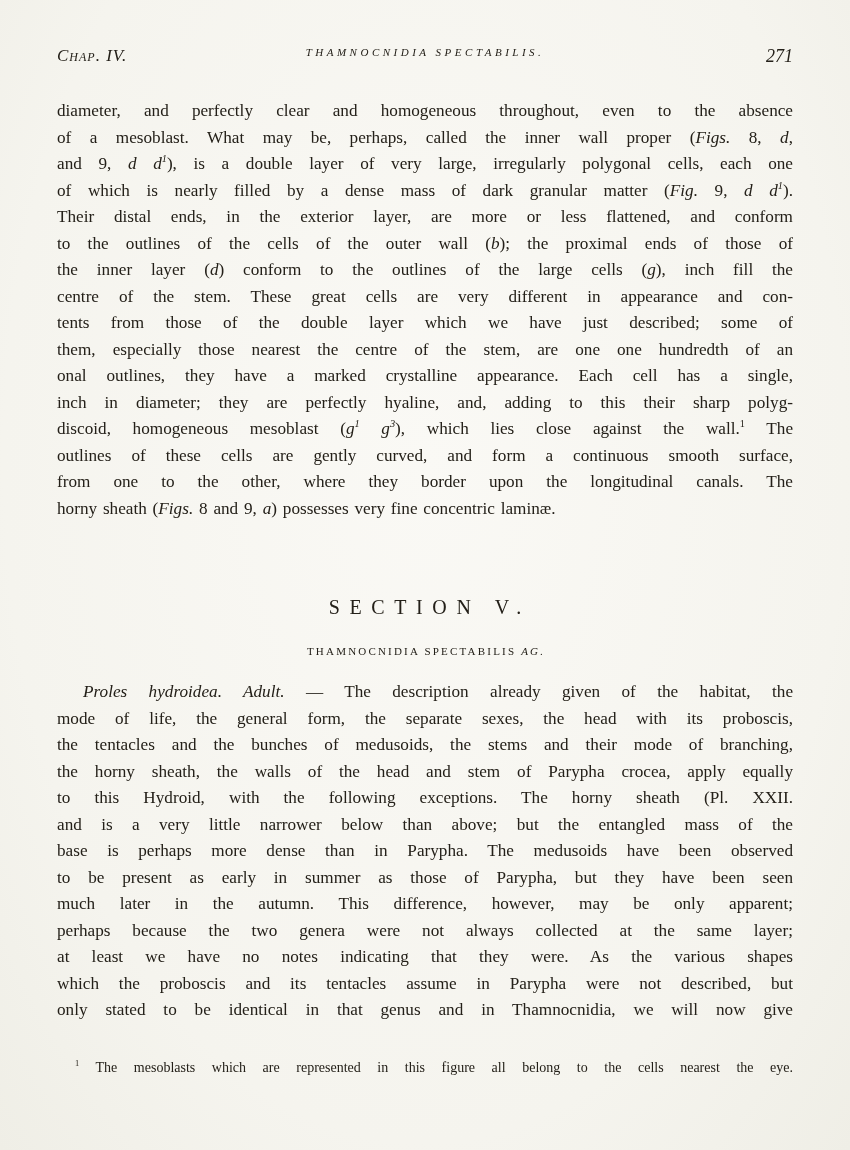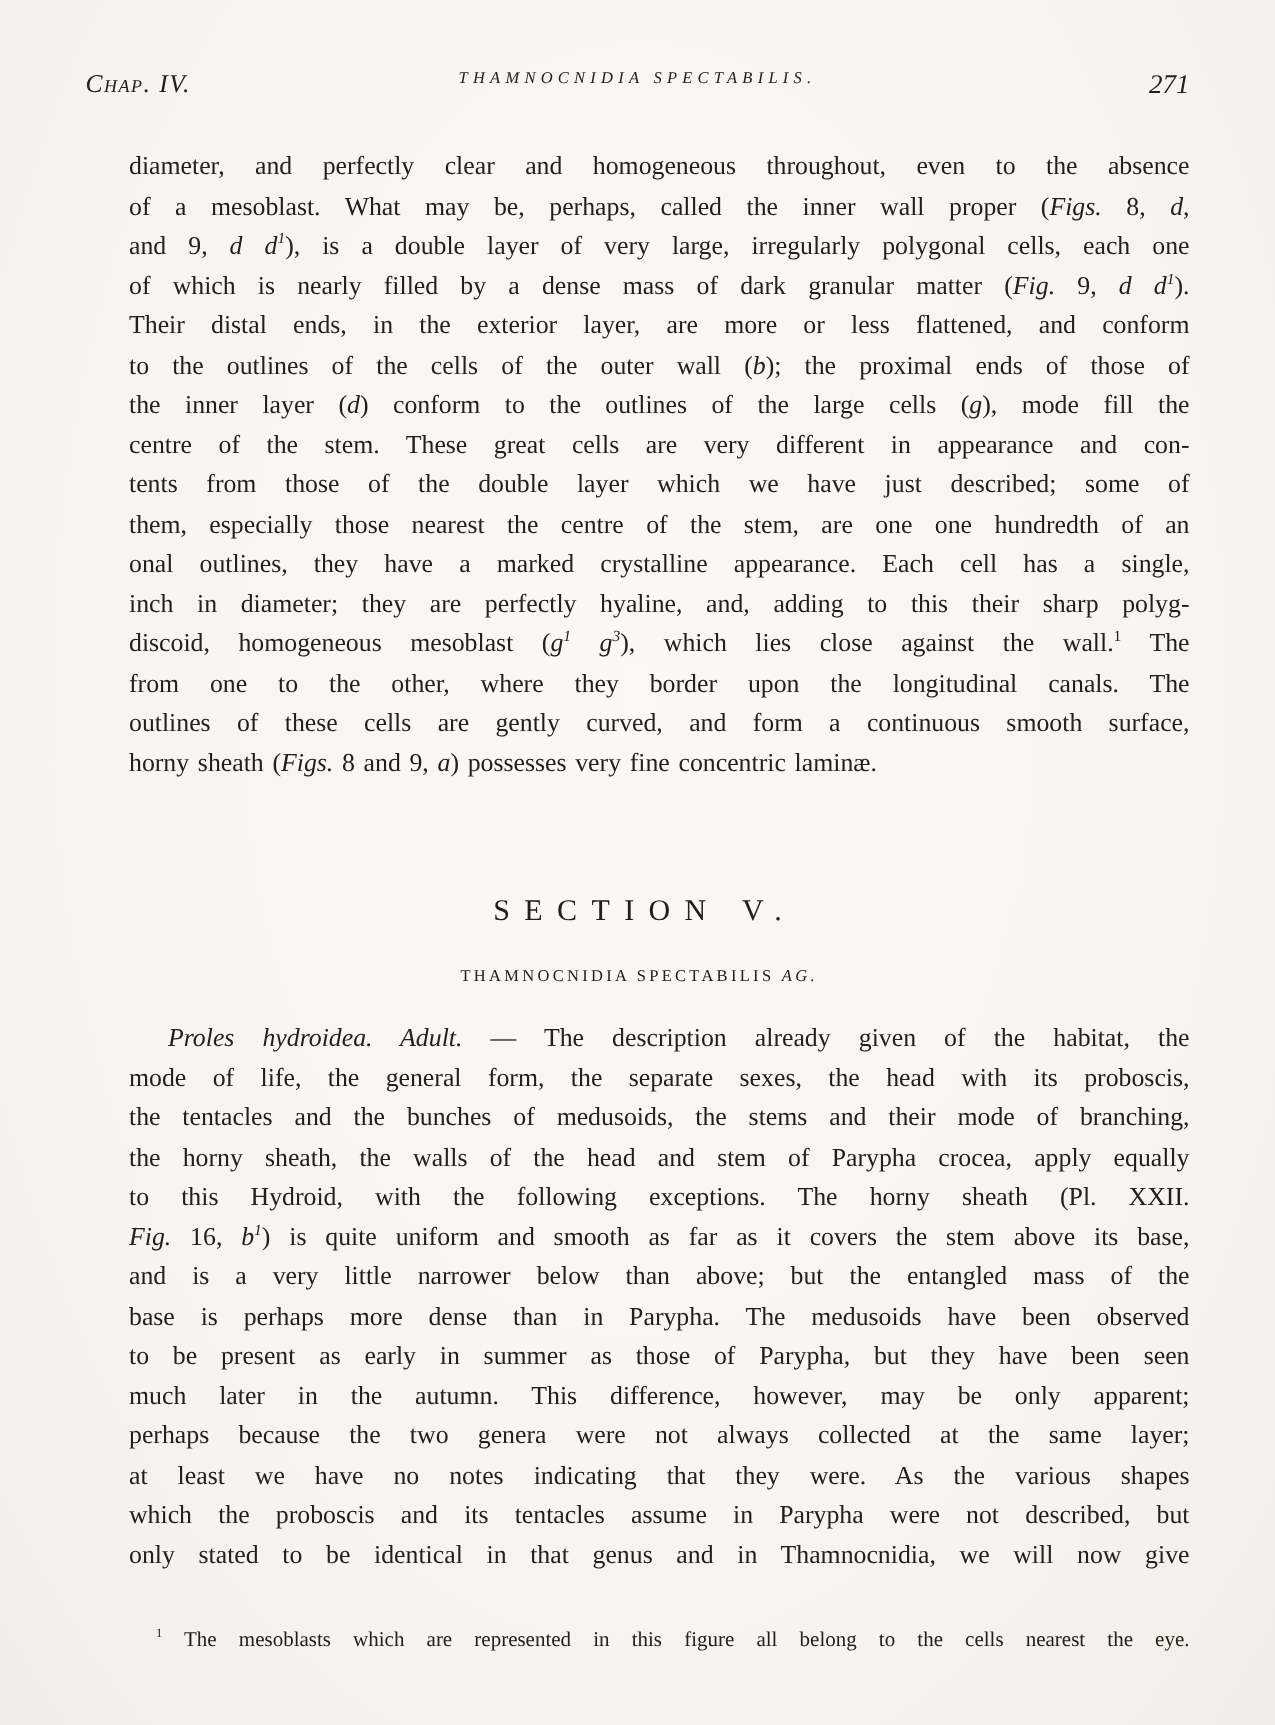--- a/index.html
+++ b/index.html
@@ -13,21 +13,21 @@
     font-family:"Liberation Serif","DejaVu Serif",serif;
     box-sizing:border-box;
     padding:46px 57px 0 57px;
     overflow:hidden;
   }
   .header{position:relative;display:flex;align-items:flex-start;height:26px;margin-bottom:26px;font-style:italic;}
   .chapter{font-variant:small-caps;font-size:17px;letter-spacing:1px;}
   .running-title{position:absolute;left:50%;transform:translateX(-50%);font-size:11px;letter-spacing:3.5px;white-space:nowrap;}
   .page-number{margin-left:auto;font-size:18px;}
 
-  .body-text{font-size:17.2px;line-height:26.5px;margin-left:29px;}
+  .body-text{font-size:17.2px;line-height:26.5px;}
   .line{text-align:justify;text-align-last:justify;word-spacing:1.5px;}
   .line.last{text-align-last:left;}
   .line.indent{text-indent:26px;}
   .it{font-style:italic;}
   sup{font-size:0.6em;line-height:0;vertical-align:super;letter-spacing:0;}
 
   .section-heading{margin-top:74px;text-align:center;font-size:20px;letter-spacing:0.48em;text-indent:0.48em;white-space:nowrap;}
   .section-subtitle{margin-top:26px;text-align:center;font-size:11px;letter-spacing:2.2px;text-indent:2.2px;white-space:nowrap;}
 
   .para2{margin-top:22px;}
@@ -46,43 +46,42 @@
     <span class="page-number">271</span>
   </div>
 
   <div class="body-text">
       <div class="line"><span>diameter, and perfectly clear and homogeneous throughout, even to the absence</span></div>
       <div class="line"><span>of a mesoblast.  What may be, perhaps, called the inner wall proper (</span><span class="it">Figs.</span><span> 8, </span><span class="it">d</span><span>,</span></div>
       <div class="line"><span>and 9, </span><span class="it">d d</span><sup class="it">1</sup><span>), is a double layer of very large, irregularly polygonal cells, each one</span></div>
       <div class="line"><span>of which is nearly filled by a dense mass of dark granular matter (</span><span class="it">Fig.</span><span> 9, </span><span class="it">d d</span><sup class="it">1</sup><span>).</span></div>
       <div class="line"><span>Their distal ends, in the exterior layer, are more or less flattened, and conform</span></div>
       <div class="line"><span>to the outlines of the cells of the outer wall (</span><span class="it">b</span><span>);  the proximal ends of those of</span></div>
-      <div class="line"><span>the inner layer (</span><span class="it">d</span><span>) conform to the outlines of the large cells (</span><span class="it">g</span><span>), mode fill the</span></div>
+      <div class="line"><span>the inner layer (</span><span class="it">d</span><span>) conform to the outlines of the large cells (</span><span class="it">g</span><span>), inch fill the</span></div>
       <div class="line"><span>centre of the stem.  These great cells are very different in appearance and con-</span></div>
       <div class="line"><span>tents from those of the double layer which we have just described; some of</span></div>
       <div class="line"><span>them, especially those nearest the centre of the stem, are one one hundredth of an</span></div>
       <div class="line"><span>onal outlines, they have a marked crystalline appearance.  Each cell has a single,</span></div>
       <div class="line"><span>inch in diameter; they are perfectly hyaline, and, adding to this their sharp polyg-</span></div>
       <div class="line"><span>discoid, homogeneous mesoblast (</span><span class="it">g</span><sup class="it">1</sup><span> </span><span class="it">g</span><sup class="it">3</sup><span>), which lies close against the wall.</span><sup>1</sup><span>  The</span></div>
+      <div class="line"><span>outlines of these cells are gently curved, and form a continuous smooth surface,</span></div>
       <div class="line"><span>from one to the other, where they border upon the longitudinal canals.  The</span></div>
-      <div class="line"><span>outlines of these cells are gently curved, and form a continuous smooth surface,</span></div>
       <div class="line last"><span>horny sheath (</span><span class="it">Figs.</span><span> 8 and 9, </span><span class="it">a</span><span>) possesses very fine concentric laminæ.</span></div>
     </div>
 
   <div class="section-heading">SECTION V.</div>
 
   <div class="section-subtitle"><span>THAMNOCNIDIA SPECTABILIS </span><span class="it">AG.</span></div>
 
   <div class="body-text para2">
       <div class="line indent"><span class="it">Proles hydroidea.  Adult.</span><span> — The description already given of the habitat, the</span></div>
       <div class="line"><span>mode of life, the general form, the separate sexes, the head with its proboscis,</span></div>
       <div class="line"><span>the tentacles and the bunches of medusoids, the stems and their mode of branching,</span></div>
       <div class="line"><span>the horny sheath, the walls of the head and stem of Parypha crocea, apply equally</span></div>
       <div class="line"><span>to this Hydroid, with the following exceptions.  The horny sheath (Pl. XXII.</span></div>
-      <div class="line"><span class="it">Fig.</span><span> 16, </span><span class="it">b</span><sup class="it">1</sup><span>) is quite uniform and smooth as far as it covers the stem above its base,</span></div>
       <div class="line"><span>and is a very little narrower below than above; but the entangled mass of the</span></div>
       <div class="line"><span>base is perhaps more dense than in Parypha.  The medusoids have been observed</span></div>
       <div class="line"><span>to be present as early in summer as those of Parypha, but they have been seen</span></div>
       <div class="line"><span>much later in the autumn.  This difference, however, may be only apparent;</span></div>
       <div class="line"><span>perhaps because the two genera were not always collected at the same layer;</span></div>
       <div class="line"><span>at least we have no notes indicating that they were.  As the various shapes</span></div>
       <div class="line"><span>which the proboscis and its tentacles assume in Parypha were not described, but</span></div>
       <div class="line"><span>only stated to be identical in that genus and in Thamnocnidia, we will now give</span></div>
     </div>
 

